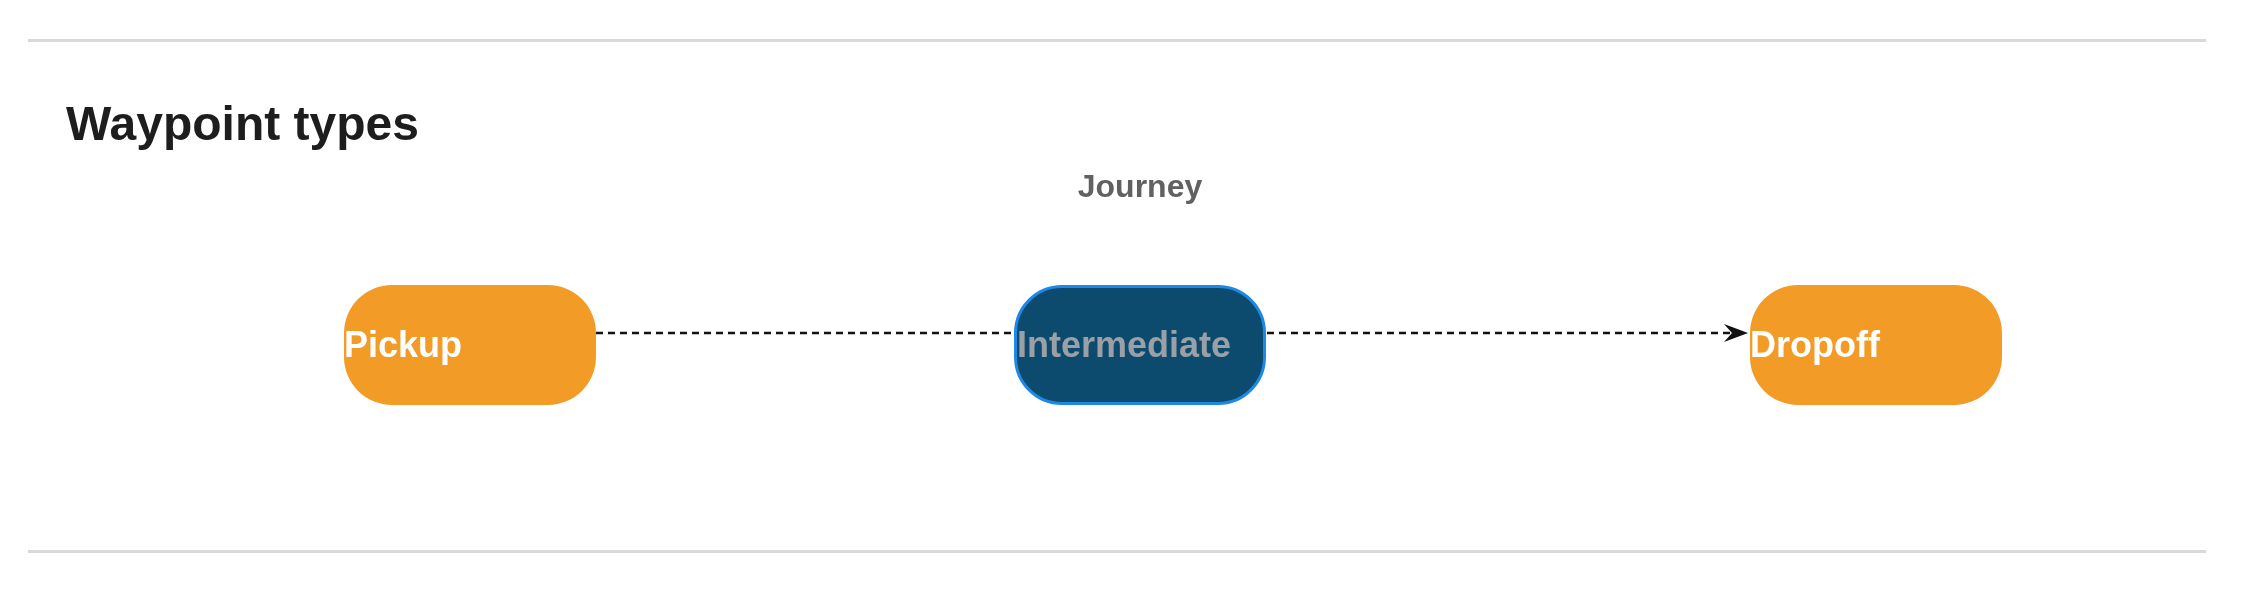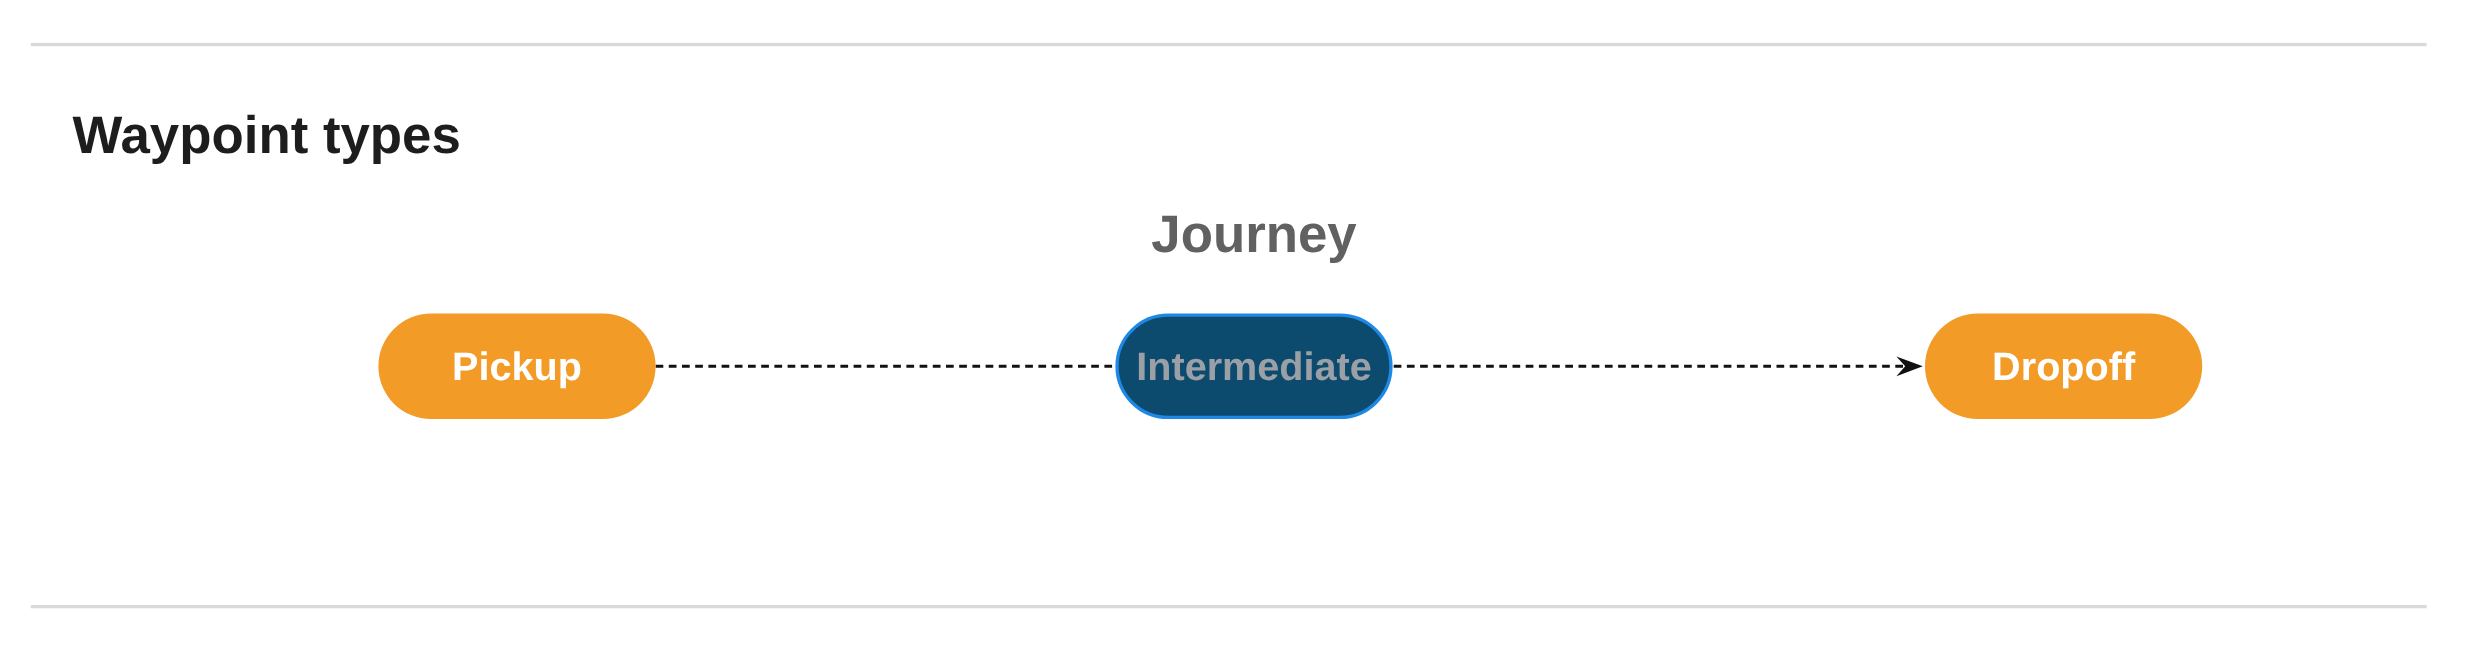--- a/index.html
+++ b/index.html
@@ -34,37 +34,35 @@
     line-height: 1;
     color: var(--heading-color, #1d1d1d);
     letter-spacing: 0;
   }
   .diagram-title {
     position: absolute;
     left: 990px;
     top: 170px;
     width: 300px;
     text-align: center;
-    font-size: 48px;
+    font-size: 32px;
     font-weight: 700;
     line-height: 1;
     color: var(--diagram-title-color, #616161);
-    margin-top: 20px;
   }
 
   .node {
     position: absolute;
     top: 285px;
     width: 252px;
-    height: 96px;
+    height: 120px;
     border-radius: 48px;
     box-sizing: border-box;
     display: flex;
     align-items: center;
-    justify-content: center;
     font-size: 36px;
     font-weight: 700;
     line-height: 1;
   }
   .node--filled {
     background: var(--node-fill-orange, #f29b27);
     color: #ffffff;
   }
   .node--outlined {
     background: #0c4a6e;

